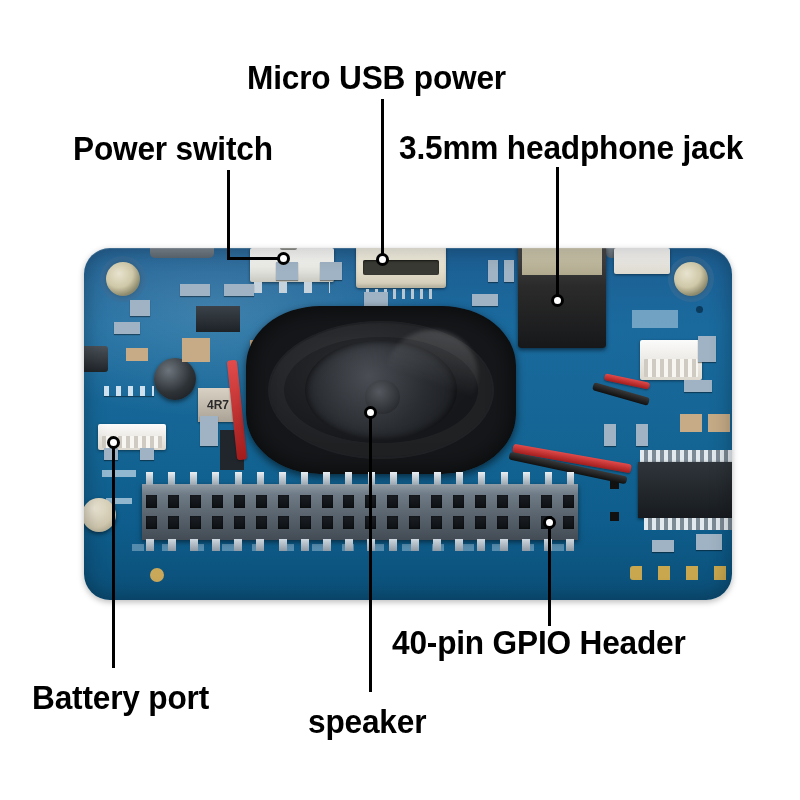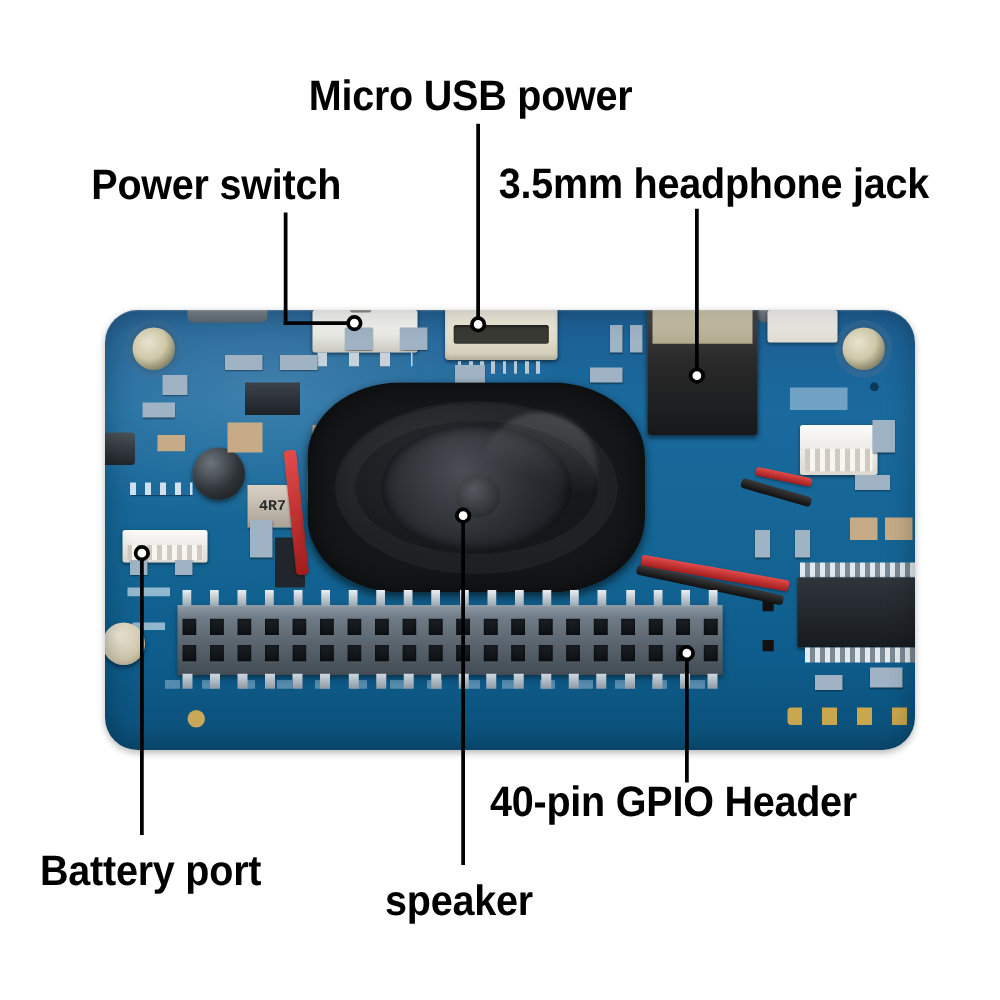--- a/index.html
+++ b/index.html
@@ -180,21 +180,21 @@
 
   
   .wire-red{background:linear-gradient(180deg,#e24b4b,#a11c1c);border-radius:3px;box-shadow:0 1px 2px rgba(0,0,0,.4);}
   .wire-blk{background:linear-gradient(180deg,#3a3a3a,#101010);border-radius:3px;}
 
   
   .ind{
     background:linear-gradient(180deg,#d9d2c4,#a9a295);
     color:#2a2a2a;font-size:12px;font-weight:bold;
     display:flex;align-items:center;justify-content:center;
-    font-family:Liberation Mono, monospace;
+    font-family:Liberation Sans, sans-serif;
     box-shadow:0 1px 2px rgba(0,0,0,.45);
   }
   .cap-can{
     border-radius:50%;
     background:radial-gradient(circle at 35% 30%, #6d757c 0%, #2e3338 55%, #15181b 100%);
     box-shadow:0 2px 4px rgba(0,0,0,.5);
   }
   .qfp{
     background:linear-gradient(180deg,#2f353b,#171b1f);
     box-shadow:0 1px 3px rgba(0,0,0,.6);

